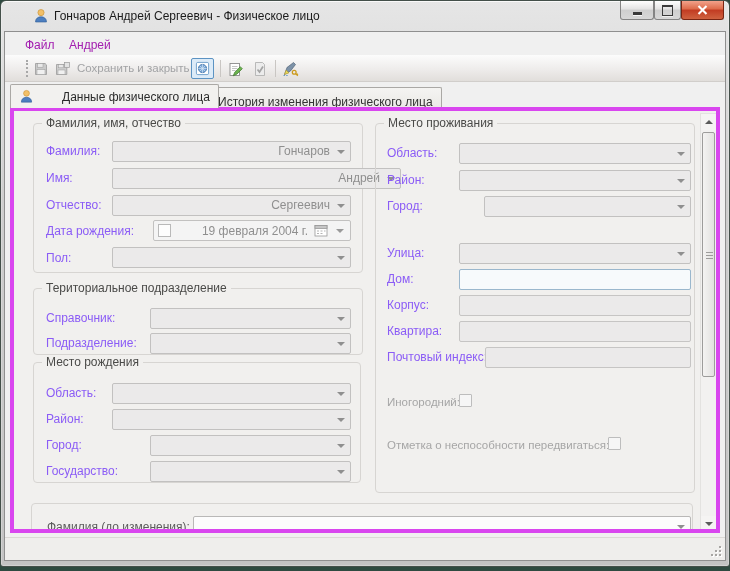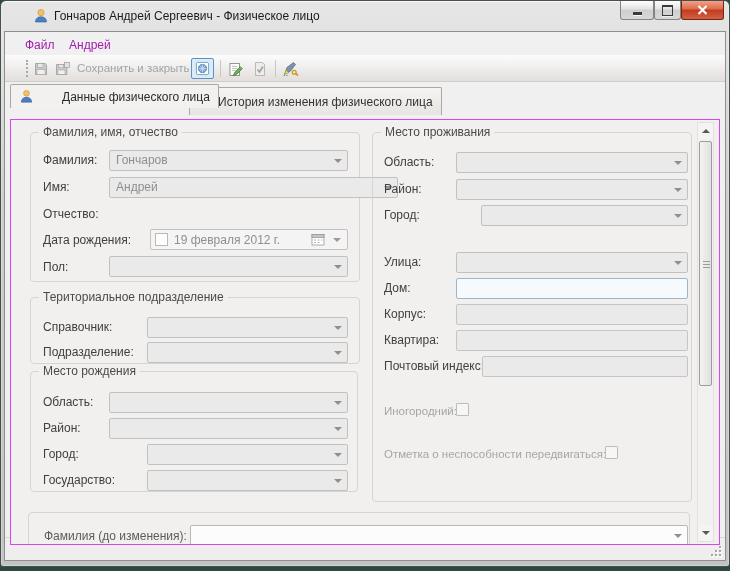--- a/index.html
+++ b/index.html
@@ -56,30 +56,30 @@
     position:absolute;box-sizing:border-box;display:flex;align-items:center;gap:5px;
     font-size:12px;color:#2b2b2b;padding:0 8px;white-space:nowrap;
     border:1px solid #aaa8a5;border-bottom:none;border-radius:2px 2px 0 0;
   }
   .tab.active{left:5px;top:52px;height:24px;background:#f2f1ef;z-index:3;gap:28px;}
   .tab.inactive{
     left:184px;top:55px;height:28px;z-index:1;color:#333;
     background:linear-gradient(180deg,#f5f4f2 0%,#e7e5e2 100%);
   }
   .tabpanel{
-    position:absolute;left:5px;top:87px;width:710px;height:426px;box-sizing:border-box;
-    background:#f1f0ee;border:1px solid #d946ef;overflow:hidden;z-index:2;
+    position:absolute;left:5px;top:75px;width:710px;height:426px;box-sizing:border-box;
+    background:#f1f0ee;border:4px solid #d946ef;overflow:hidden;z-index:2;text-align:right;
   }
   
   .groupbox{position:absolute;border:1px solid #d7d5d2;border-radius:4px;box-sizing:border-box;}
   .gtitle{
     position:absolute;top:-8px;left:8px;background:#f1f0ee;padding:0 4px;
     font-size:12px;color:#4a4a48;white-space:nowrap;line-height:14px;
   }
-  .lbl{position:absolute;font-size:12px;color:#404040;white-space:nowrap;}
+  .lbl{position:absolute;font-size:12px;color:#8b5cf6;white-space:nowrap;}
   .lbl.dim{color:#a6a6a6;font-size:11.5px;}
   .combo{
     position:absolute;height:21px;box-sizing:border-box;border:1px solid #c2c1c0;border-radius:2px;
     background:#ebeaea;font-size:12px;color:#8f8f8f;line-height:19px;padding:0 20px 0 6px;overflow:hidden;
   }
   .combo.white{background:#fcfcfc;border-color:#b9b8b7;}
   .carrow{position:absolute;right:5px;top:8px;width:0;height:0;
     border-left:4px solid transparent;border-right:4px solid transparent;border-top:4px solid #8f8f8f;}
   .tbox{position:absolute;height:21px;box-sizing:border-box;border:1px solid #c6c5c4;border-radius:2px;background:#ebeaea;}
   .tbox.focus{background:#f7fafc;border-color:#9ab7cd;}
@@ -225,25 +225,29 @@
           <span class="carrow"></span>
         </div>
 
         <span class="lbl" style="left:12px;top:47px;">Имя:</span>
         <div class="combo" style="left:78px;top:44px;width:289px;">
           <span>Андрей</span>
           <span class="carrow"></span>
         </div>
 
         <span class="lbl" style="left:12px;top:74px;">Отчество:</span>
+        <div class="combo" style="left:78px;top:71px;width:239px;">
+          <span>Сергеевич</span>
+          <span class="carrow"></span>
+        </div>
 
         <span class="lbl" style="left:12px;top:100px;">Дата рождения:</span>
         <div class="datefield" style="left:119px;top:96px;width:198px;">
           <span class="cb2"></span>
-          <span class="dtext">19 февраля 2012 г.</span>
+          <span class="dtext">19 февраля 2004 г.</span>
           <span class="cal">
             <svg width="14" height="13" viewBox="0 0 14 13">
               <rect x="1" y="1.5" width="12" height="10.5" fill="#ffffff" stroke="#9a9a9a" stroke-width="0.8"></rect>
               <rect x="1" y="1.5" width="12" height="3" fill="#c6c6c6" stroke="#9a9a9a" stroke-width="0.8"></rect>
               <path d="M3 7h2M6.5 7h2M10 7h1.5M3 9.5h2M6.5 9.5h2" stroke="#ababab" stroke-width="0.9"></path>
             </svg>
           </span>
           <span class="darr"></span>
         </div>
 

